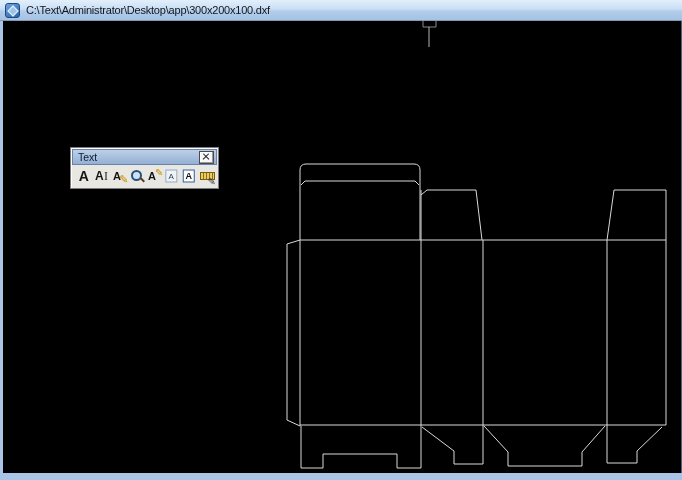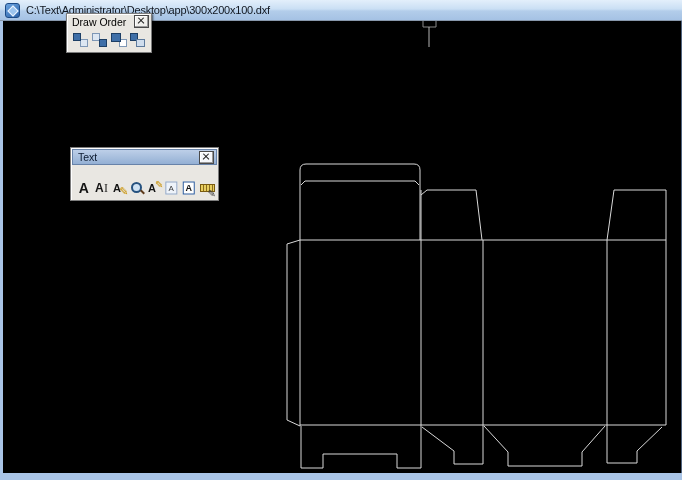--- a/index.html
+++ b/index.html
@@ -23,21 +23,21 @@
   .tb-caption{height:15px;display:flex;align-items:center;padding:0 2px 0 5px;
     font-size:10.5px;color:#000;}
   .tb-caption .cap-label{flex:1 1 auto;white-space:nowrap;}
   .tb-close{width:13px;height:11px;border:1px solid #4a4a4a;background:#f0efec;
     position:relative;flex:0 0 auto;box-shadow:inset -1px -1px 0 #9a9a9a,inset 1px 1px 0 #fff;}
   .tb-close::before,.tb-close::after{content:"";position:absolute;left:2px;top:4px;
     width:8px;height:1.4px;background:#1a1a1a;}
   .tb-close::before{transform:rotate(45deg);} .tb-close::after{transform:rotate(-45deg);}
   .tb-body{display:flex;align-items:center;padding:3px 3px 4px 4px;}
   .text-tb .tb-caption{background:linear-gradient(180deg,#bdcfe8,#94b0d4);
-    border:1px solid #6883a9;margin:1px 1px 12px 1px;color:#0d1b30;height:14px;}
+    border:1px solid #6883a9;margin:1px 1px 0 1px;color:#0d1b30;height:14px;}
   .text-tb .tb-close{background:#f5f7fa;}
   
   .tbtn{width:17px;height:16px;position:relative;display:inline-block;margin:0 1px;}
   .tbtn i{font-style:normal;}
   .g1{position:absolute;left:50%;top:50%;transform:translate(-50%,-50%);
       font:bold 12px "Liberation Sans",sans-serif;color:#141414;}
   
   .sqico::before,.sqico::after{content:"";position:absolute;width:8px;height:8px;box-sizing:border-box;}
   .sq-bring-front::before{right:1px;bottom:1px;background:#dde7f2;border:1px solid #7e97b5;}
   .sq-bring-front::after{left:1px;top:1px;background:#3f6fa8;border:1px solid #1d3f66;}
@@ -104,32 +104,20 @@
     <span class="appicon">
         <span class="diamond"></span>
       </span>
     <span class="title-text">C:\Text\Administrator\Desktop\app\300x200x100.dxf</span>
   </div>
 
   <div class="frame-left"></div>
   <div class="frame-right"></div>
   <div class="frame-bottom"></div>
 
-  <div class="toolbar draw-order" style="left:66px;top:13px;width:86px;">
-    <div class="tb-caption">
-      <span class="cap-label">Draw Order</span>
-      <span class="tb-close"></span>
-    </div>
-    <div class="tb-body">
-        <span class="tbtn sqico sq-bring-front"></span>
-        <span class="tbtn sqico sq-send-back"></span>
-        <span class="tbtn sqico sq-bring-above"></span>
-        <span class="tbtn sqico sq-send-under"></span>
-      </div>
-  </div>
 
   <div class="toolbar text-tb" style="left:70px;top:147px;width:149px;">
     <div class="tb-caption">
       <span class="cap-label">Text</span>
       <span class="tb-close"></span>
     </div>
     <div class="tb-body">
         <span class="tbtn ic-mtext">
           <i class="g1">A</i>
         </span>

